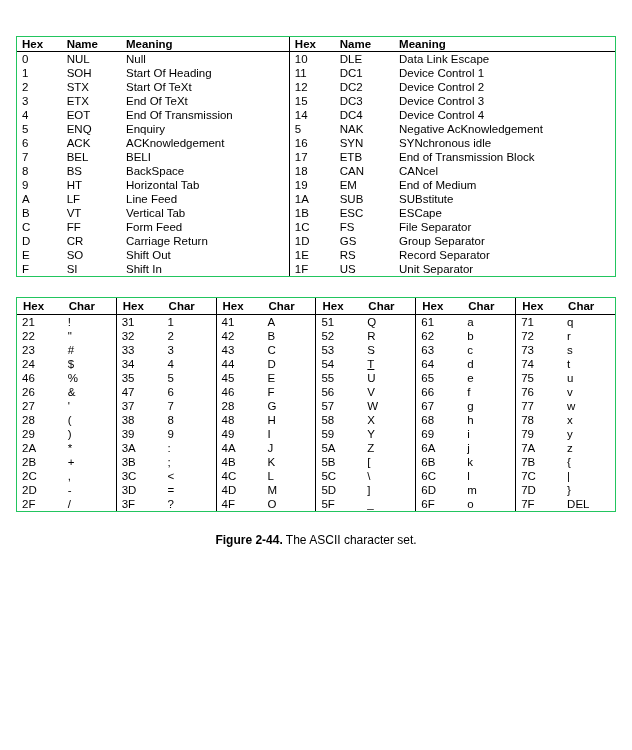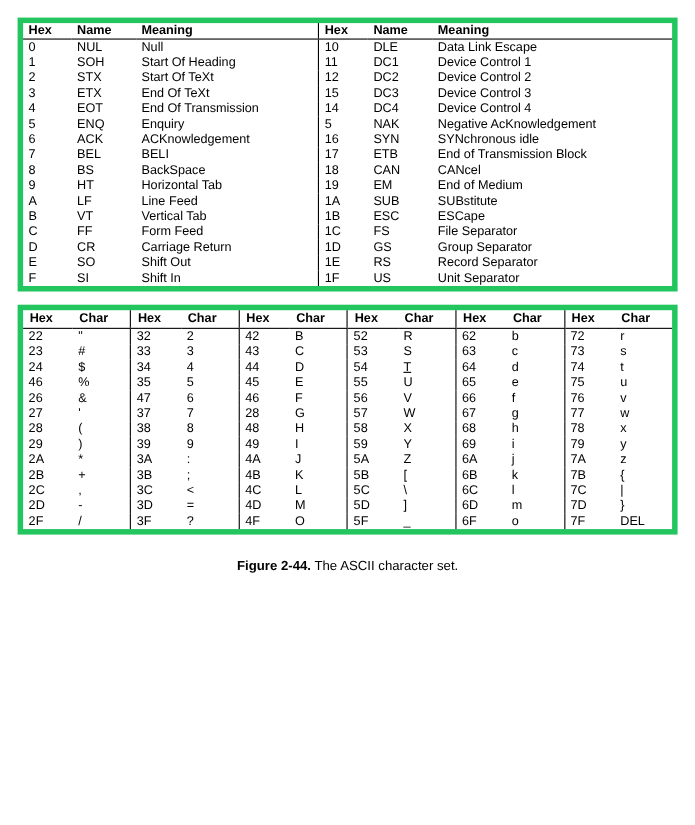--- a/index.html
+++ b/index.html
@@ -5,22 +5,23 @@
     * { box-sizing: border-box; margin: 0; padding: 0; }
     body {
       background: #fff;
       font-family: Arial, Helvetica, sans-serif;
       font-size: 12px;
       color: #000;
       width: 632px;
       padding: 16px;
     }
     .table-container {
-      border: 5px solid #22c55e;
+      border: 1px solid #22c55e;
       margin-bottom: 12px;
+      margin-top: 20px;
     }
     table {
       width: 100%;
       border-collapse: collapse;
     }
     th, td {
       padding: 2px 6px;
       text-align: left;
       font-size: 11.5px;
     }
@@ -220,20 +221,34 @@
         <th class="col-divider">Hex</th>
         <th>Char</th>
         <th class="col-divider">Hex</th>
         <th>Char</th>
         <th class="col-divider">Hex</th>
         <th>Char</th>
       </tr>
     </thead>
     <tbody id="bottom-table-body">
         <tr>
+          <td>21</td>
+          <td>!</td>
+          <td class="col-divider">31</td>
+          <td>1</td>
+          <td class="col-divider">41</td>
+          <td>A</td>
+          <td class="col-divider">51</td>
+          <td>Q</td>
+          <td class="col-divider">61</td>
+          <td>a</td>
+          <td class="col-divider">71</td>
+          <td>q</td>
+        </tr>
+        <tr>
           <td>22</td>
           <td>"</td>
           <td class="col-divider">32</td>
           <td>2</td>
           <td class="col-divider">42</td>
           <td>B</td>
           <td class="col-divider">52</td>
           <td>R</td>
           <td class="col-divider">62</td>
           <td>b</td>

